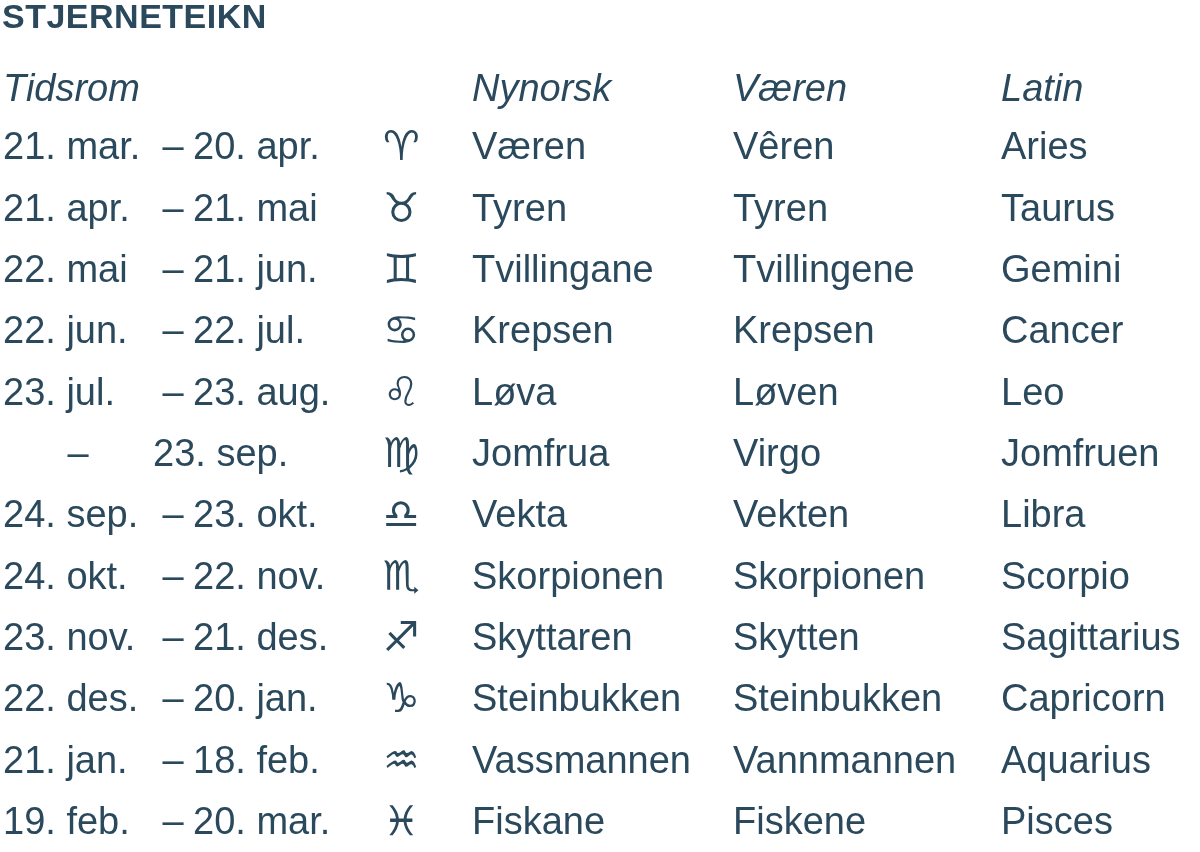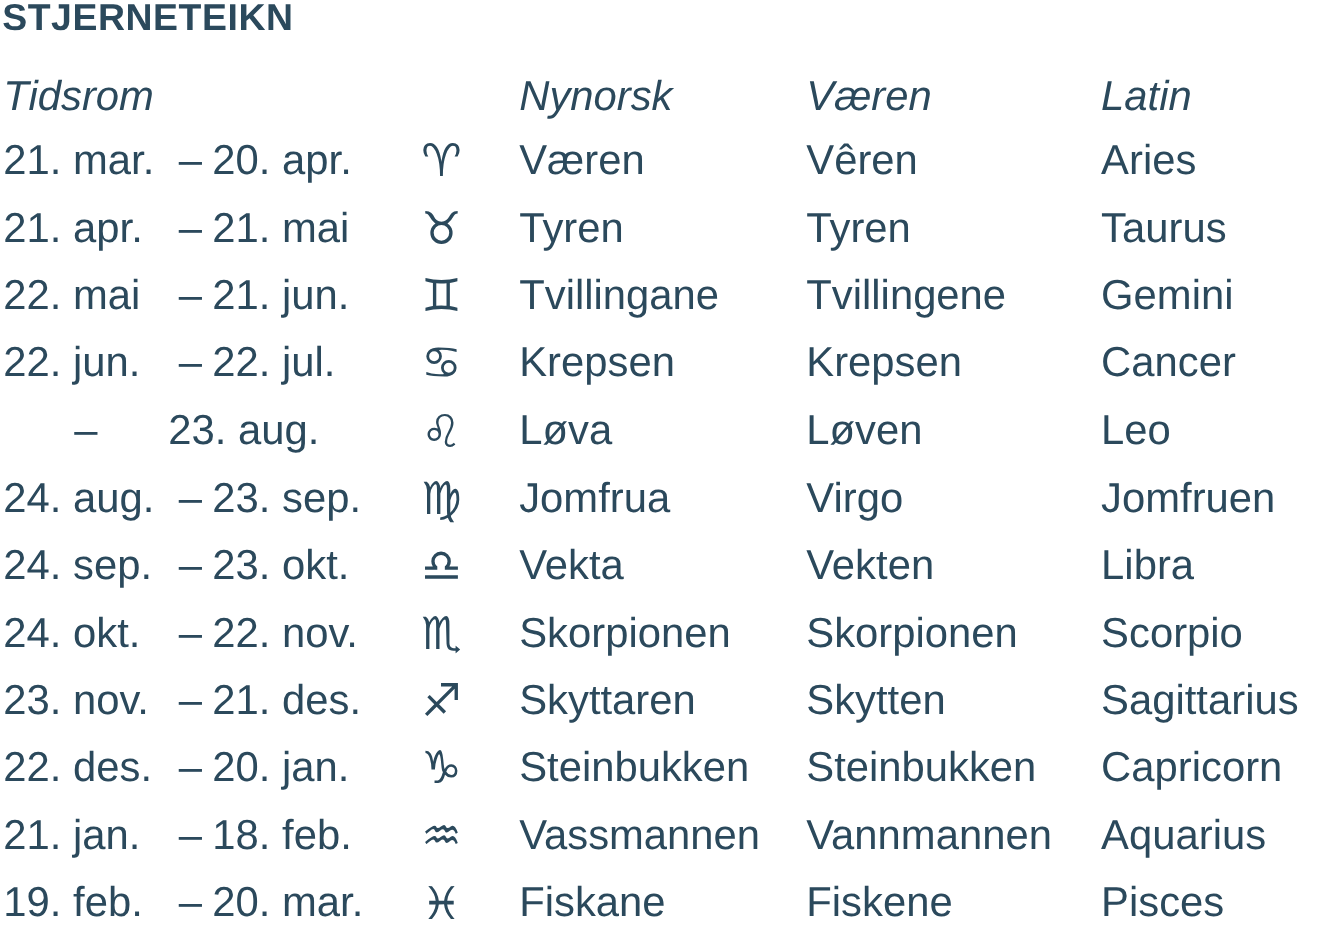--- a/index.html
+++ b/index.html
@@ -139,32 +139,32 @@
         <span class="d-to">22. jul.</span>
       </div>
       <div class="cell sym">♋</div>
       <div class="cell nyn">Krepsen</div>
       <div class="cell bok">Krepsen</div>
       <div class="cell lat">Cancer</div>
     </div>
 
     <div class="grid row">
       <div class="cell date">
+        <span class="d-from">23. jul.</span>
         <span class="d-dash">–</span>
         <span class="d-to">23. aug.</span>
       </div>
       <div class="cell sym">♌</div>
       <div class="cell nyn">Løva</div>
       <div class="cell bok">Løven</div>
       <div class="cell lat">Leo</div>
     </div>
 
     <div class="grid row">
       <div class="cell date">
-        <span class="d-from">24. aug.</span>
         <span class="d-dash">–</span>
         <span class="d-to">23. sep.</span>
       </div>
       <div class="cell sym">♍</div>
       <div class="cell nyn">Jomfrua</div>
       <div class="cell lat">Virgo</div>
       <div class="cell bok">Jomfruen</div>
     </div>
 
     <div class="grid row">

